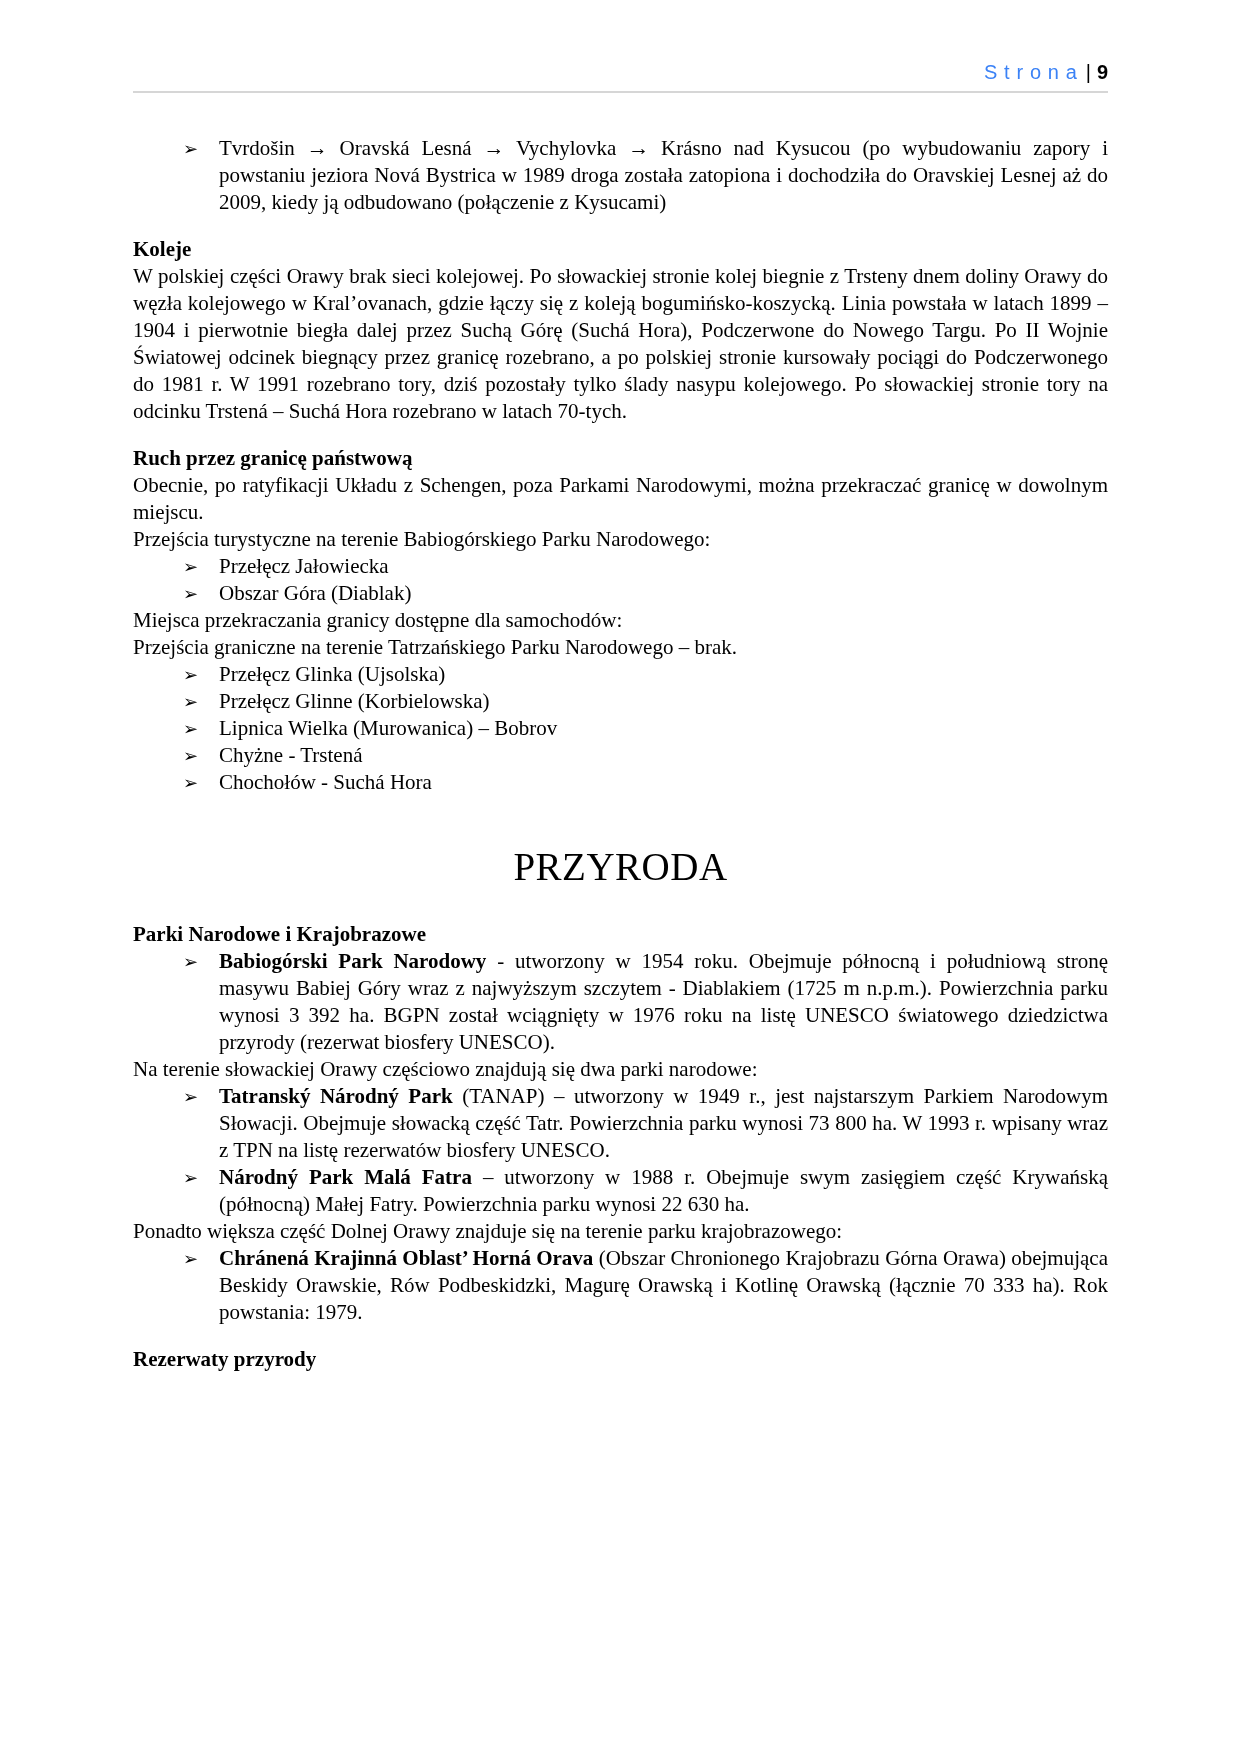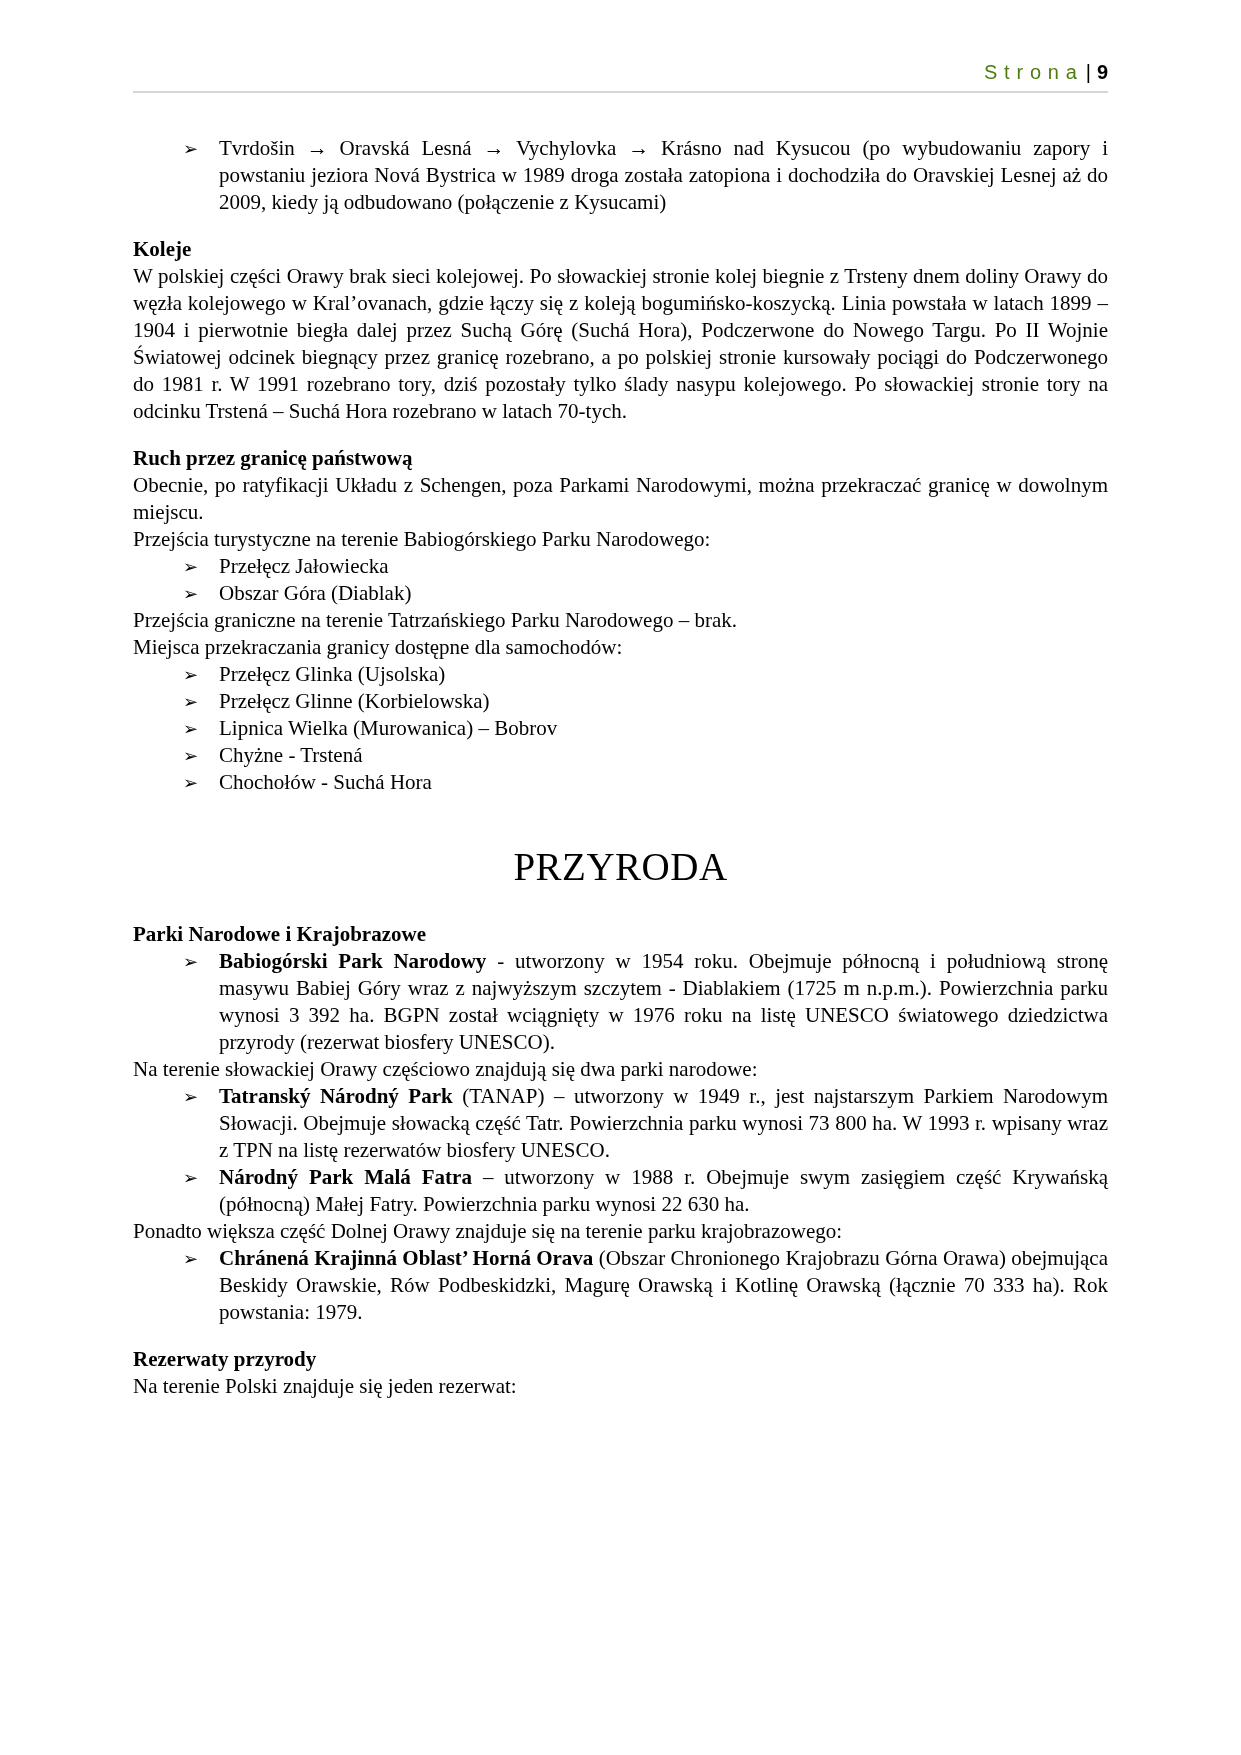--- a/index.html
+++ b/index.html
@@ -16,21 +16,21 @@
     margin:0 133px 0 133px;
     width:975px;
     padding-top:60px;
     padding-bottom:7px;
     border-bottom:2px solid #d6d6d6;
     text-align:right;
     font-family:"Liberation Sans", sans-serif;
     font-size:20px;
     line-height:24px;
   }
-  .page-label { color:#4d7c0f; letter-spacing:0.34em; }
+  .page-label { color:#3b82f6; letter-spacing:0.34em; }
   .page-sep   { color:#000; font-weight:400; padding:0 6px 0 2px; }
   .page-num   { color:#000; font-weight:700; }
 
   
   .content { margin-left:133px; width:975px; font-size:21px; line-height:27px; }
 
   p, h1, h2, h3, ul { margin:0; padding:0; }
   .just { text-align:justify; text-align-last:left; }
 
   .sec-heading { font-size:21px; font-weight:bold; line-height:27px; }
@@ -89,22 +89,22 @@
     <ul class="arrow-list">
       <li>
         <span class="marker">➢</span>
         <span>Przełęcz Jałowiecka</span>
       </li>
       <li>
         <span class="marker">➢</span>
         <span>Obszar Góra (Diablak)</span>
       </li>
     </ul>
+    <p>Miejsca przekraczania granicy dostępne dla samochodów:</p>
     <p>Przejścia graniczne na terenie Tatrzańskiego Parku Narodowego – brak.</p>
-    <p>Miejsca przekraczania granicy dostępne dla samochodów:</p>
     <ul class="arrow-list">
       <li>
         <span class="marker">➢</span>
         <span>Przełęcz Glinka (Ujsolska)</span>
       </li>
       <li>
         <span class="marker">➢</span>
         <span>Przełęcz Glinne (Korbielowska)</span>
       </li>
       <li>
@@ -143,16 +143,15 @@
     </ul>
     <p>Ponadto większa część Dolnej Orawy znajduje się na terenie parku krajobrazowego:</p>
     <ul class="arrow-list">
       <li>
         <span class="marker">➢</span>
         <b>Chránená Krajinná Oblast’ Horná Orava</b><span> (Obszar Chronionego Krajobrazu Górna Orawa) obejmująca Beskidy Orawskie, Rów Podbeskidzki, Magurę Orawską i Kotlinę Orawską (łącznie 70 333 ha). Rok powstania: 1979.</span>
       </li>
     </ul>
 
     <h3 class="sec-heading mt-blank">Rezerwaty przyrody</h3>
-    <p>Na terenie Polski znajduje się jeden rezerwat:</p>
 
   </div>
 </div>
 
 </body></html>

